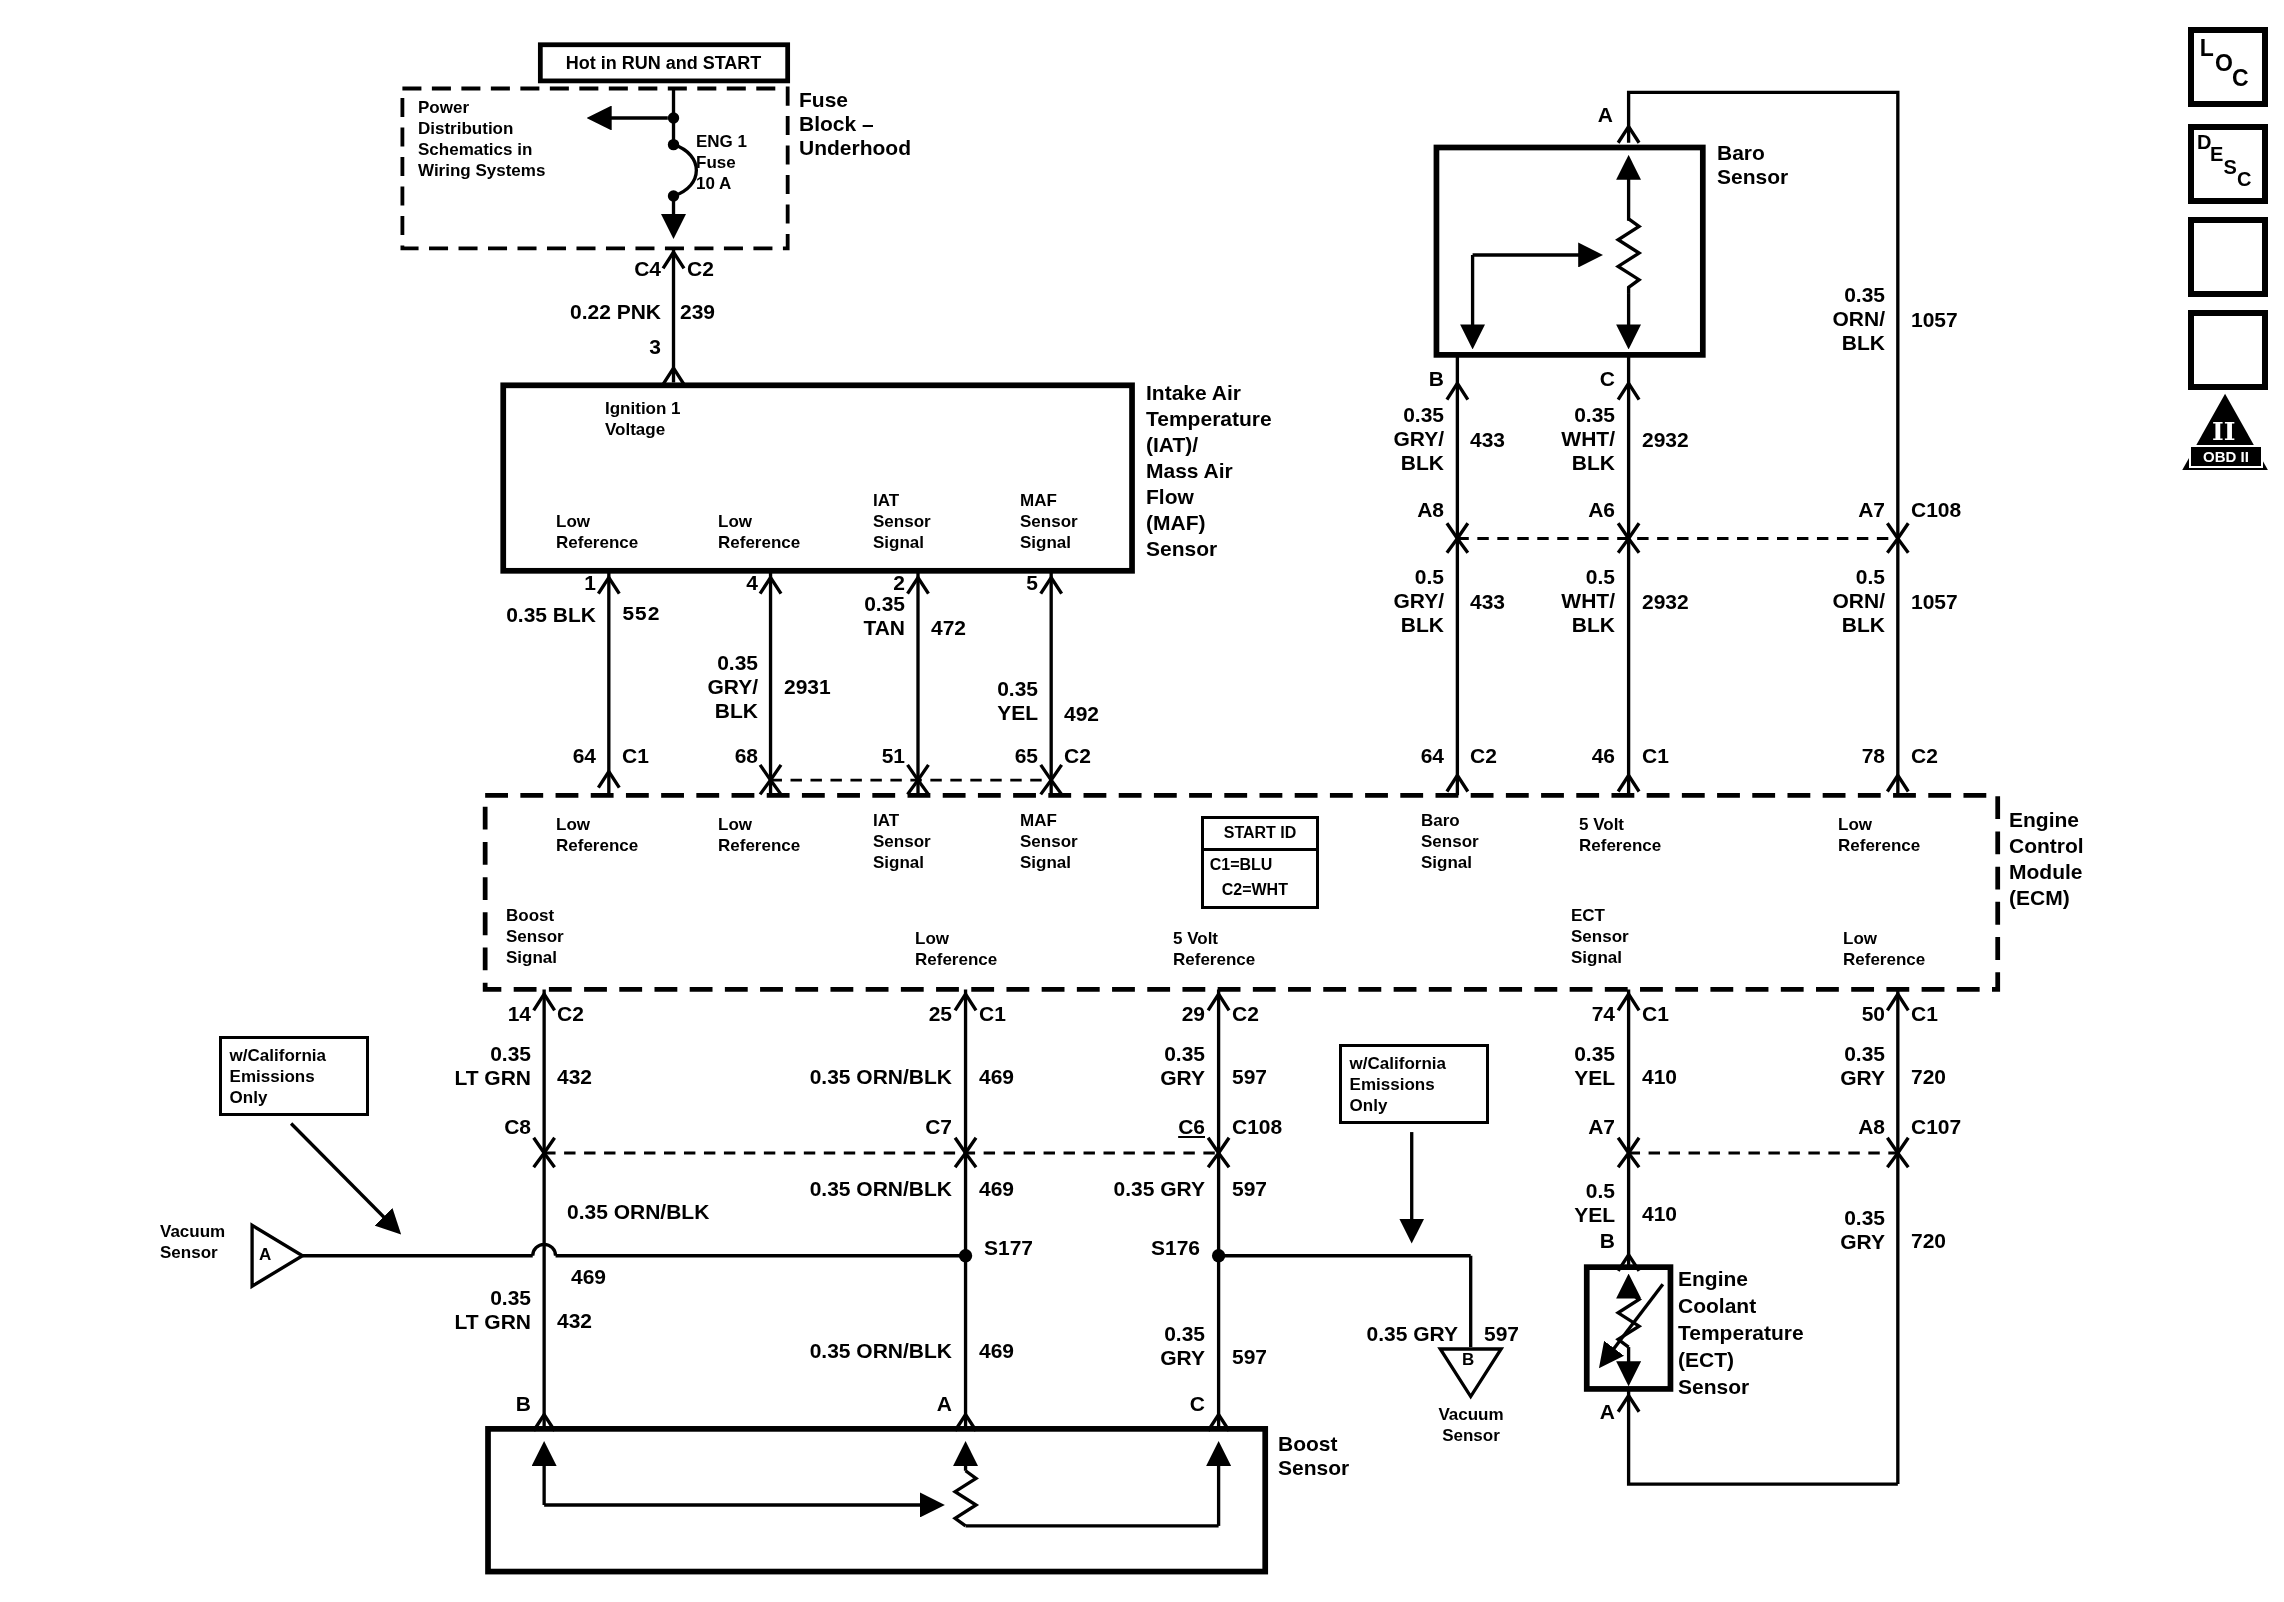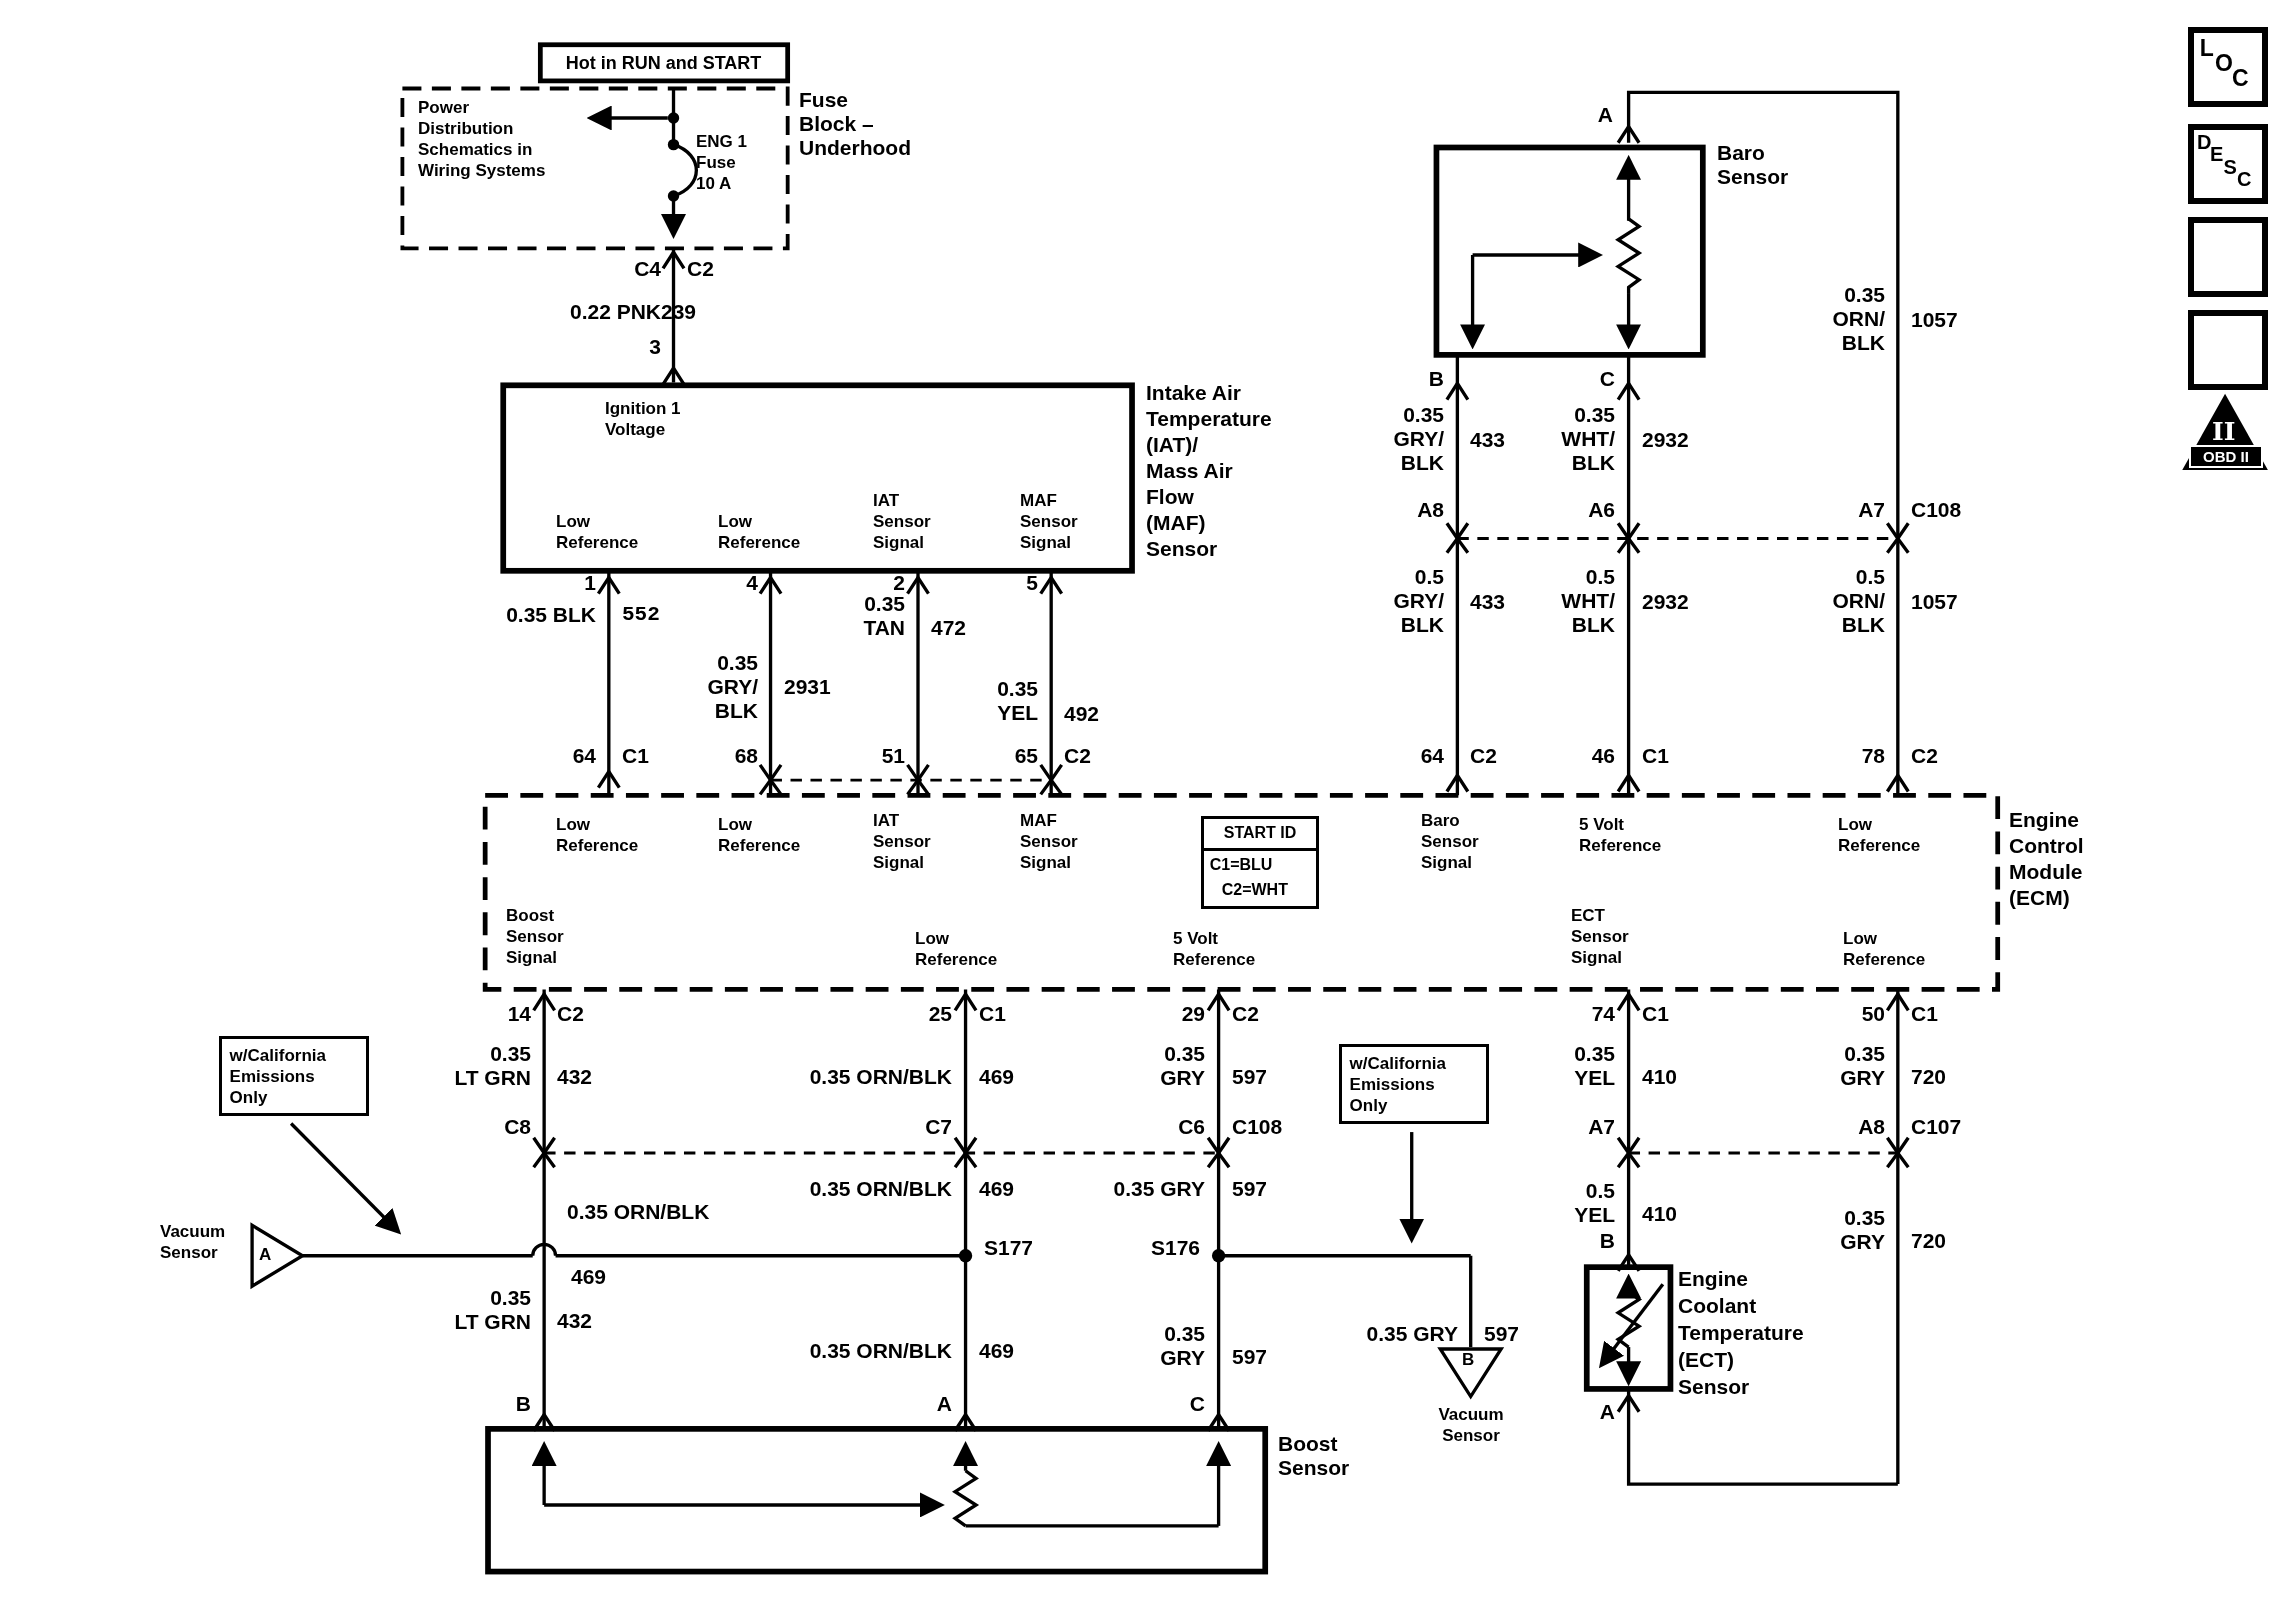--- a/index.html
+++ b/index.html
@@ -181,21 +181,21 @@
 Wiring Systems</div>
 <div class="lbl sm" style="left:696px;top:131px;">ENG 1
 Fuse
 10 A</div>
 <div class="lbl" style="left:799px;top:88px;">Fuse
 Block –
 Underhood</div>
 <div class="lbl r" style="right:1624px;top:257px;">C4</div>
 <div class="lbl" style="left:687px;top:257px;">C2</div>
 <div class="lbl r" style="right:1624px;top:300px;">0.22 PNK</div>
-<div class="lbl" style="left:661px;top:300px;">239</div>
+<div class="lbl" style="left:680px;top:300px;">239</div>
 <div class="lbl r" style="right:1624px;top:335px;">3</div>
 
 <div class="lbl sm" style="left:605px;top:398px;">Ignition 1
 Voltage</div>
 <div class="lbl sm" style="left:556px;top:511px;">Low
 Reference</div>
 <div class="lbl sm" style="left:718px;top:511px;">Low
 Reference</div>
 <div class="lbl sm" style="left:873px;top:490px;">IAT
 Sensor
@@ -335,21 +335,21 @@
 <div class="lbl r" style="right:1754px;top:1042px;">0.35
 LT GRN</div>
 <div class="lbl" style="left:557px;top:1065px;">432</div>
 <div class="lbl r" style="right:1754px;top:1115px;">C8</div>
 <div class="lbl r" style="right:1333px;top:1065px;">0.35 ORN/BLK</div>
 <div class="lbl" style="left:979px;top:1065px;">469</div>
 <div class="lbl r" style="right:1333px;top:1115px;">C7</div>
 <div class="lbl r" style="right:1080px;top:1042px;">0.35
 GRY</div>
 <div class="lbl" style="left:1232px;top:1065px;">597</div>
-<div class="lbl r" style="right:1080px;top:1115px;">C6</div>
+<div class="lbl r" style="right:1080px;top:1115px;text-decoration:underline;">C6</div>
 <div class="lbl" style="left:1232px;top:1115px;">C108</div>
 <div class="lbl r" style="right:670px;top:1042px;">0.35
 YEL</div>
 <div class="lbl" style="left:1642px;top:1065px;">410</div>
 <div class="lbl r" style="right:670px;top:1115px;">A7</div>
 <div class="lbl r" style="right:400px;top:1042px;">0.35
 GRY</div>
 <div class="lbl" style="left:1911px;top:1065px;">720</div>
 <div class="lbl r" style="right:400px;top:1115px;">A8</div>
 <div class="lbl" style="left:1911px;top:1115px;">C107</div>

